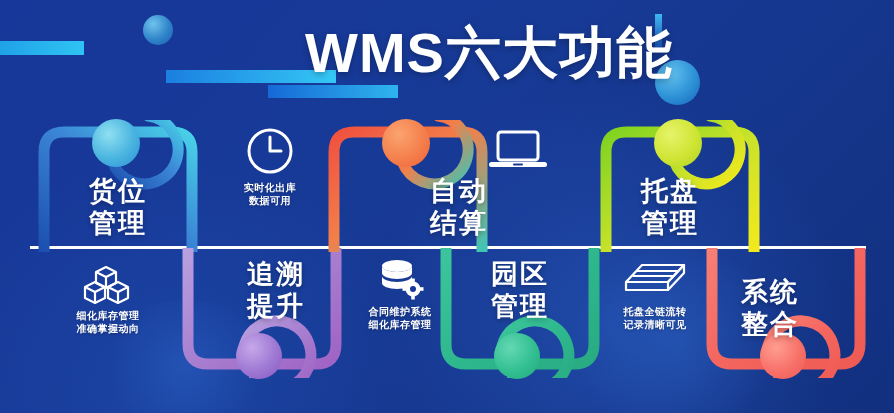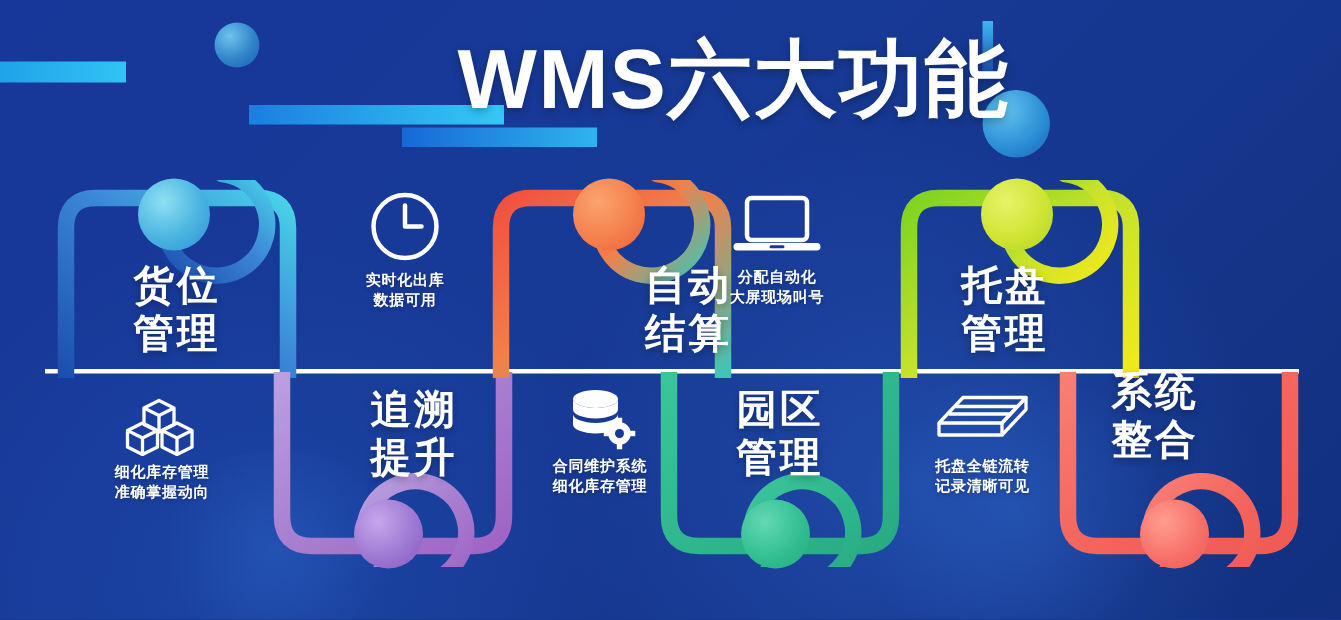--- a/index.html
+++ b/index.html
@@ -184,21 +184,21 @@
         <stop offset="0%" stop-color="#f87f74"></stop>
           <stop offset="50%" stop-color="#f4665f"></stop>
         <stop offset="100%" stop-color="#ef5a54"></stop>
       </linearGradient>
     </defs>
     <path d="M6,0 L6,96 Q6,116 26,116 L134,116 Q154,116 154,96 L154,0" fill="none" stroke="url(#g6)" stroke-width="11" stroke-linecap="round"></path>
     <path d="M0,0 a34,34 0 1,1 10,34" fill="none" stroke="url(#g6)" stroke-width="11" stroke-linecap="round" transform="translate(62,98)"></path>
   </svg>
   <div class="node" style="left:760px;top:333px;width:46px;height:46px;
        background:radial-gradient(circle at 35% 32%,#ff9d90 0%,#f77169 55%,#ef5a54 100%);"></div>
-  <div class="card-title" style="left:706px;top:249px;width:128px;">
+  <div class="card-title" style="left:706px;top:279px;width:128px;">
     <span>系统</span>
     <span>整合</span>
   </div>
 
   <div class="feat" style="left:18px;top:258px;">
     <svg class="ic" width="56" height="46" viewBox="0 0 56 46">
       <g fill="none" stroke="#ffffff" stroke-width="2.2" stroke-linejoin="round">
         <path d="M16,14 L26,9 L36,14 L36,25 L26,30 L16,25 Z"></path>
         <path d="M16,14 L26,19 L36,14"></path>
           <path d="M26,19 L26,30"></path>
@@ -248,24 +248,20 @@
       <span>细化库存管理</span>
     </div>
   </div>
 
   <div class="feat" style="left:428px;top:128px;">
     <svg class="ic" width="62" height="46" viewBox="0 0 62 46">
       <rect x="11" y="4" width="40" height="28" rx="3" fill="none" stroke="#ffffff" stroke-width="3"></rect>
       <rect x="2" y="34" width="58" height="5" rx="2.5" fill="#ffffff"></rect>
       <rect x="26" y="35.5" width="10" height="2" rx="1" fill="#17379a"></rect>
     </svg>
-    <div class="lbl">
-      <span>分配自动化</span>
-      <span>大屏现场叫号</span>
-    </div>
   </div>
 
   <div class="feat" style="left:565px;top:260px;">
     <svg class="ic" width="66" height="40" viewBox="0 0 66 40">
       <g fill="none" stroke="#ffffff" stroke-width="2.2" stroke-linejoin="round">
         <path d="M4,22 L20,5 L62,5 L46,22 Z"></path>
         <path d="M4,22 L4,30 L46,30 L46,22"></path>
         <path d="M46,22 L62,5 L62,13 L46,30"></path>
         <path d="M10.5,16 L52,16"></path>
           <path d="M15,11 L56.5,11"></path>

